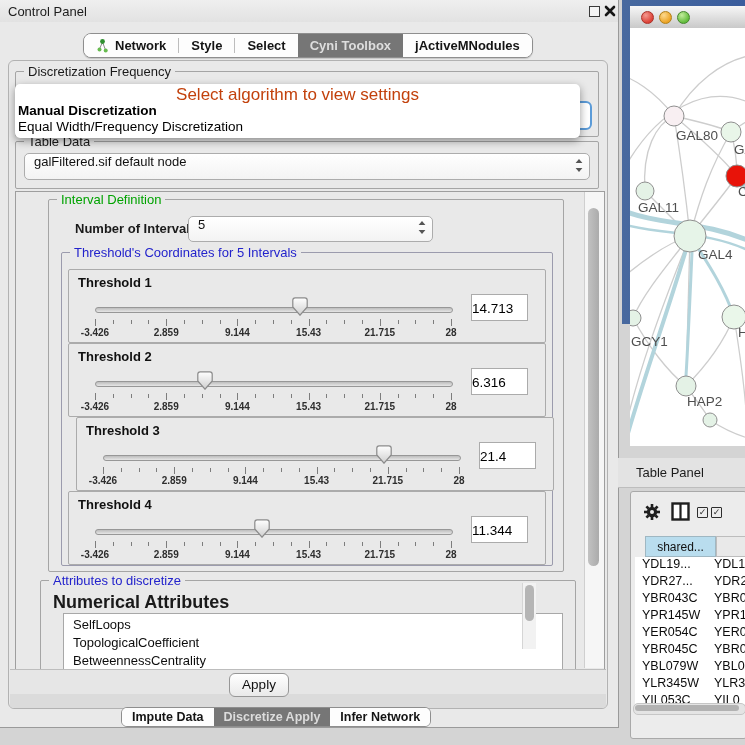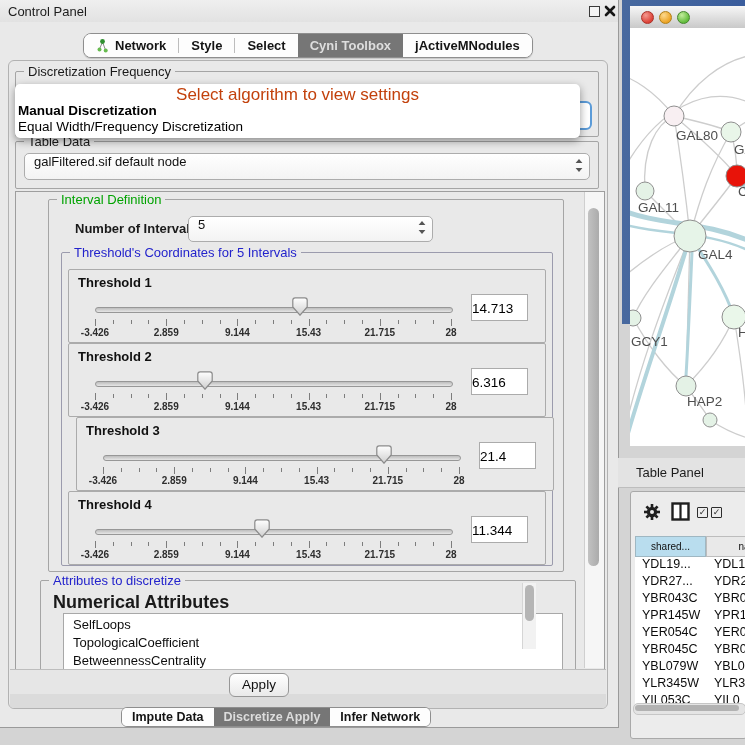--- a/index.html
+++ b/index.html
@@ -114,21 +114,21 @@
                border-radius:3px;overflow:hidden;}
   #tp-toolbar{position:absolute;left:0;top:0;width:115px;height:42px;}
   #gear-icon{position:absolute;left:12px;top:11px;}
   #split-icon{position:absolute;left:40px;top:10px;}
   .cbx{position:absolute;top:15px;width:9px;height:9px;border:1.6px solid #2d2d2d;border-radius:1px;
        font-size:9px;line-height:9px;text-align:center;color:#2d2d2d;font-weight:bold;}
   #cbx1{left:66px;} #cbx2{left:80px;}
 
   #tp-table{position:absolute;left:4px;top:44px;width:170px;}
   .th{position:absolute;top:0;height:21px;box-sizing:border-box;border:1px solid #9fb7c2;
-      font-size:10px;text-align:center;line-height:20px;color:#111;}
+      font-size:12px;text-align:center;line-height:20px;color:#111;margin-left:10px;}
   #th1{left:0;width:71px;background:#b9ddee;}
   #th2{left:71px;width:90px;background:#e9e9e9;border-color:#bdbdbd;}
   #tp-rows{position:absolute;left:0;top:21px;width:170px;height:147px;background:#fff;overflow:hidden;}
   .trow{height:17px;display:flex;font-size:12.5px;color:#0c0c0c;}
   .trow .c1{width:71px;padding-left:7px;box-sizing:border-box;overflow:hidden;white-space:nowrap;}
   .trow .c2{width:90px;padding-left:8px;box-sizing:border-box;overflow:hidden;white-space:nowrap;}
   #hscroll{position:absolute;left:2px;top:211px;width:111px;height:10px;background:#e4e4e4;border:1px solid #c6c6c6;border-radius:5px;}
   #hscroll .thumb{position:absolute;left:1px;top:1px;width:104px;height:6px;background:#b2b2b2;border-radius:4px;}
 </style>
 </head>

